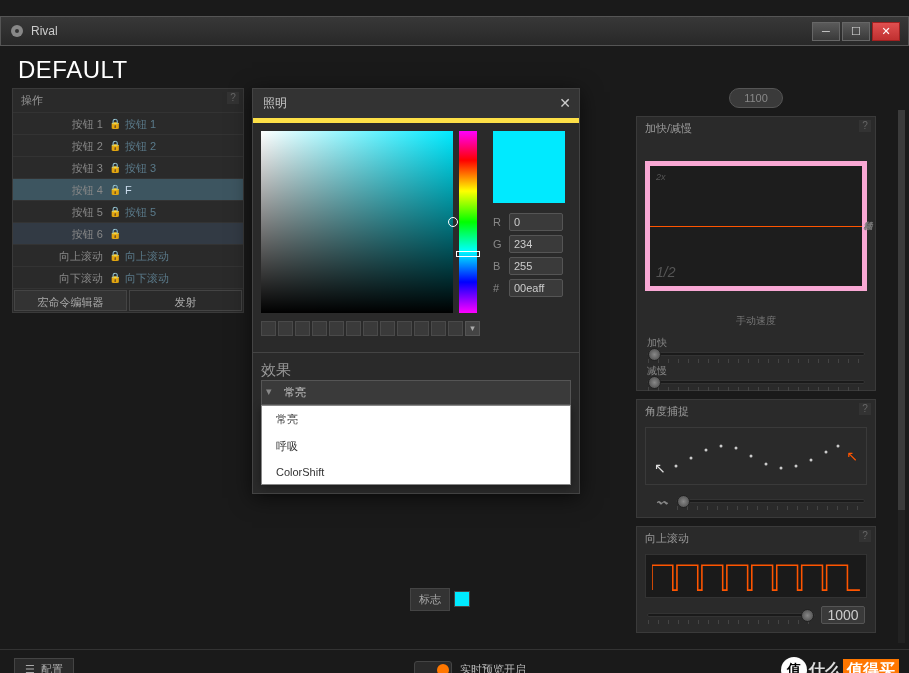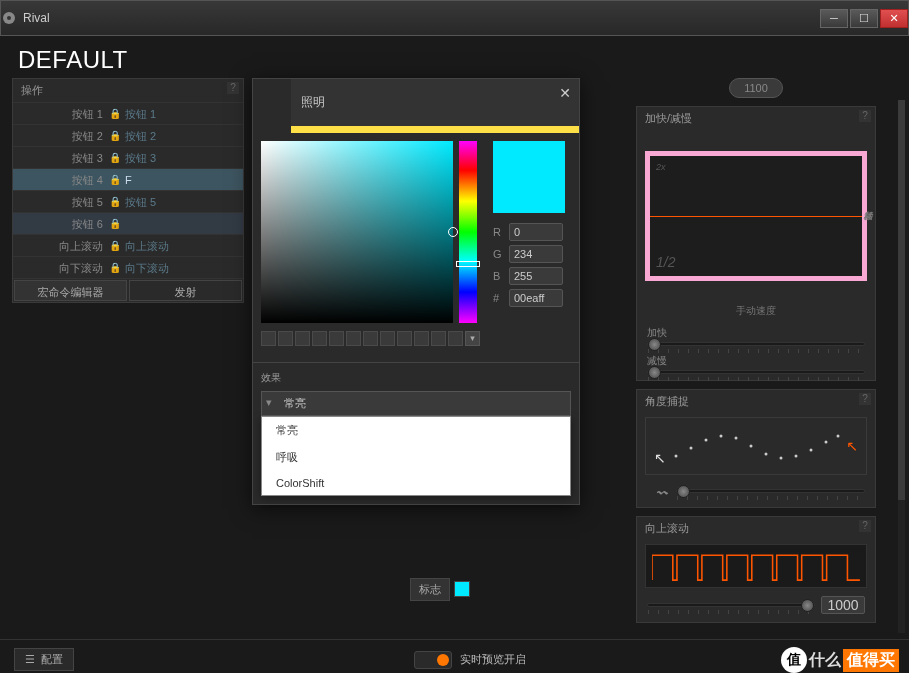--- a/index.html
+++ b/index.html
@@ -1,19 +1,19 @@
 <!DOCTYPE html>
 <html><head>
 <meta charset="utf-8">
 <style>
 * { margin: 0; padding: 0; box-sizing: border-box; font-family: "Segoe UI", Arial, sans-serif; }
 body { background: #1a1a1a; width: 909px; height: 673px; overflow: hidden; position: relative; }
 
 
-.titlebar { height: 36px; background: linear-gradient(#383838, #282828); display: flex; align-items: center; padding: 0 0; border: 1px solid #555; }
+.titlebar { height: 30px; background: linear-gradient(#383838, #282828); display: flex; align-items: center; padding: 0 8px; border: 1px solid #555; margin-top: 16px; }
 .titlebar .appicon { width: 16px; height: 16px; margin-right: 6px; }
 .titlebar .title { color: #ccc; font-size: 12px; flex: 1; }
 .winbtns { display: flex; }
 .winbtn { width: 28px; height: 19px; margin-left: 2px; display:flex; align-items:center; justify-content:center; font-size:11px; }
 .btn-min, .btn-max { background: linear-gradient(#5a5a5a,#3a3a3a); color:#ddd; border:1px solid #666; }
 .btn-close { background: linear-gradient(#e05050,#c03030); color:#fff; border:1px solid #a02020; }
 
 
 .appbody { background: #1a1a1a; height: 643px; position: relative; }
 .default-hdr { color: #fff; font-size: 24px; font-weight: 300; padding: 10px 18px 4px; letter-spacing: 0.5px; }
@@ -34,39 +34,39 @@
 .act-val { flex:1; color:#5a7a8a; font-size:11px; line-height:22px; padding-left:2px; }
 .act-row.sel { background:#3d5560; }
 .act-row.sel .act-val { color:#cde; }
 .act-row.hover { background:#323a44; }
 .macro-row { display:flex; height:24px; border-top:1px solid #333; }
 .macro-btn { flex:1; background:#333; color:#aaa; font-size:11px; text-align:center; line-height:22px; border:1px solid #444; margin:1px; }
 .macro-btn.launch { background:#2a2a2a; }
 
 
 .light-dlg { position:absolute; left:0; top:0; width:328px; background:#2a2a2a; border:1px solid #444; box-shadow:0 4px 20px rgba(0,0,0,0.6); z-index:10; }
-.dlg-hdr { background:#333; color:#ccc; font-size:12px; padding:15px 10px; position:relative; border-bottom:7px solid #fde047;margin-left:38px; }
+.dlg-hdr { background:#333; color:#ccc; font-size:12px; padding:6px 10px; position:relative; border-bottom:5px solid #fde047; }
 .dlg-close { position:absolute; right:8px; top:6px; color:#ccc; font-size:14px; cursor:pointer; }
 .cp-body { padding:8px; }
 .cp-top { display:flex; gap:6px; }
 .cp-sat { width:192px; height:182px; background: linear-gradient(to bottom, rgba(0,0,0,0), #000), linear-gradient(to right, #fff, #00eaff); position:relative; }
 .cp-sat .cursor { position:absolute; right:0; top:50%; width:10px; height:10px; border:1px solid #fff; border-radius:50%; transform:translate(50%,-50%); }
 .cp-hue { width:18px; height:182px; background: linear-gradient(to bottom, #ff00ff, #ff0000 16%, #ffff00 33%, #00ff00 50%, #00ffff 66%, #0000ff 83%, #ff00ff); position:relative; }
 .cp-hue .hslider { position:absolute; left:-3px; right:-3px; top:66%; height:6px; border:1px solid #fff; }
 .cp-rightcol { margin-left:10px; }
 .cp-preview { width:72px; height:72px; background:#00eaff; margin-bottom:10px; }
 .rgb-row { display:flex; align-items:center; margin-bottom:4px; }
 .rgb-row label { width:16px; color:#888; font-size:11px; }
 .rgb-row .val { width:54px; height:18px; background:#3a3a3a; border:1px solid #555; color:#ccc; font-size:11px; padding:0 4px; line-height:16px; border-radius:2px; }
 .swatches { display:flex; margin-top:8px; gap:2px; }
 .sw { width:15px; height:15px; background:#3a3a3a; border:1px solid #4a4a4a; }
 .sw-dd { width:15px; height:15px; background:#444; color:#aaa; font-size:9px; text-align:center; line-height:13px; border:1px solid #555; }
 
 .fx-sec { border-top:1px solid #444; margin-top:8px; padding:8px; }
-.fx-hdr { color:#999; font-size:10px; margin-bottom:6px; }
+.fx-hdr { color:#999; font-size:15px; margin-bottom:0; }
 .fx-select { background:#3a3a3a; border:1px solid #555; color:#ccc; font-size:11px; padding:4px 8px; position:relative; }
 .fx-select::before { content:"▾"; position:absolute; left:4px; color:#888; }
 .fx-select span { margin-left:14px; }
 .fx-dd { background:#fff; border:1px solid #888; margin-top:0; box-shadow:0 2px 8px rgba(0,0,0,0.4); }
 .fx-opt { color:#333; font-size:11px; padding:6px 14px; }
 
 .logo-marker { position:absolute; top:500px; left:50%; transform:translateX(-50%); }
 .logo-lbl { background:#333; color:#aaa; font-size:11px; padding:3px 8px; border:1px solid #444; display:inline-block; }
 .logo-color { width:16px; height:16px; background:#00eaff; display:inline-block; vertical-align:middle; margin-left:4px; border:1px solid #444; }
 

